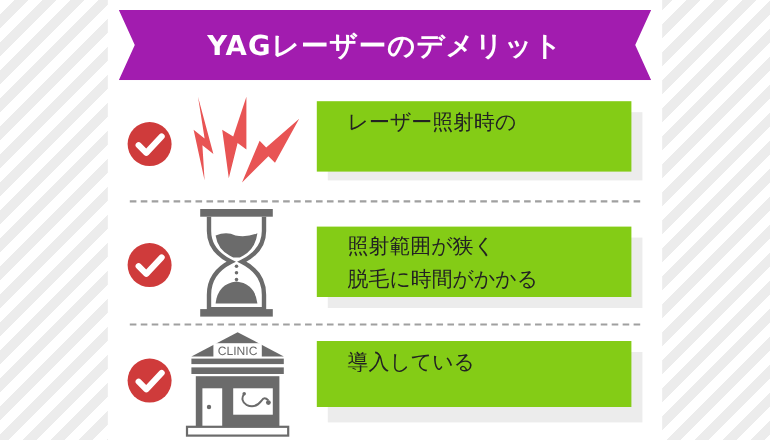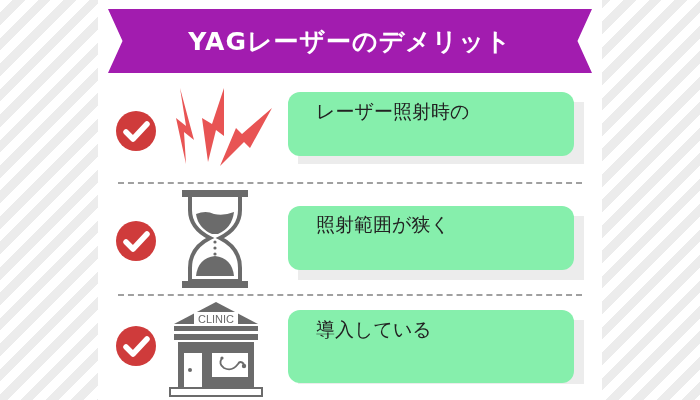--- a/index.html
+++ b/index.html
@@ -28,21 +28,21 @@
   .check {
     position:absolute; left:18px; width:40px; height:40px; border-radius:50%;
     background:#cf3b3b;
   }
   .check svg { position:absolute; left:0; top:0; }
   .illus { position:absolute; }
   .textbox-shadow {
     position:absolute; background:#ececec;
   }
   .textbox {
-    position:absolute; background:#86efac; border-radius:12px;
+    position:absolute; background:#84cc16; border-radius:0;
     padding:4px 0 0 28px;
   }
   .textbox .line {
     display:block; font-size:19px; line-height:30px; color:#222222; white-space:nowrap;
   }
   .divider {
     position:absolute; left:118px; width:464px; height:0;
     border-top:2px dashed #a0a0a0;
   }
 </style>
@@ -86,20 +86,21 @@
     <path d="M10 7 L10 20 Q10 38 30 48 Q10 58 10 78 L10 91 L60 91 L60 78 Q60 58 40 48 Q60 38 60 20 L60 7" fill="none" stroke="#6b6b6b" stroke-width="4"></path>
     <path d="M16 24 Q26 20 34 24 Q44 26 54 22 Q52 38 38 44 L32 44 Q18 38 16 24 Z" fill="#6b6b6b"></path>
     <circle cx="35" cy="52" r="1.6" fill="#6b6b6b"></circle>
     <circle cx="35" cy="58" r="1.6" fill="#6b6b6b"></circle>
     <circle cx="35" cy="64" r="1.6" fill="#6b6b6b"></circle>
     <path d="M16 86 Q18 68 35 66 Q52 68 54 86 Z" fill="#6b6b6b"></path>
   </svg>
   <div class="textbox-shadow" style="left:200px; top:30px; width:286px; height:64px;"></div>
   <div class="textbox" style="left:190px; top:20px; width:286px; height:64px;">
     <span class="line">照射範囲が狭く</span>
+    <span class="line">脱毛に時間がかかる</span>
   </div>
 </div>
 
 <div class="divider" style="top:294px;"></div>
 
 <div class="row" style="top:296px;">
   <div class="check" style="top:30px;">
     <svg width="40" height="40" viewBox="0 0 40 40">
         <path d="M10 21 L17 28 L31 13" stroke="#fff" stroke-width="5.5" fill="none" stroke-linecap="round" stroke-linejoin="round"></path>
       </svg>
@@ -113,16 +114,16 @@
     <rect x="12" y="44" width="76" height="46" fill="#6b6b6b"></rect>
     <rect x="18" y="55" width="18" height="35" fill="#ffffff"></rect>
     <circle cx="24" cy="72" r="2" fill="#6b6b6b"></circle>
     <rect x="46" y="55" width="36" height="24" fill="#ffffff"></rect>
     <path d="M56 60 Q52 66 58 70 Q66 74 72 66 Q74 62 78 66" fill="none" stroke="#6b6b6b" stroke-width="1.8"></path>
     <circle cx="78" cy="68" r="2.2" fill="#6b6b6b"></circle>
     <circle cx="56" cy="60" r="1.6" fill="#6b6b6b"></circle>
     <rect x="4" y="90" width="92" height="8" fill="#ffffff" stroke="#6b6b6b" stroke-width="2"></rect>
   </svg>
   <div class="textbox-shadow" style="left:200px; top:24px; width:286px; height:64px;"></div>
-  <div class="textbox" style="left:190px; top:14px; width:286px; height:73px;">
+  <div class="textbox" style="left:190px; top:14px; width:286px; height:60px;">
     <span class="line">導入している</span>
   </div>
 </div>
 
 </body></html>

